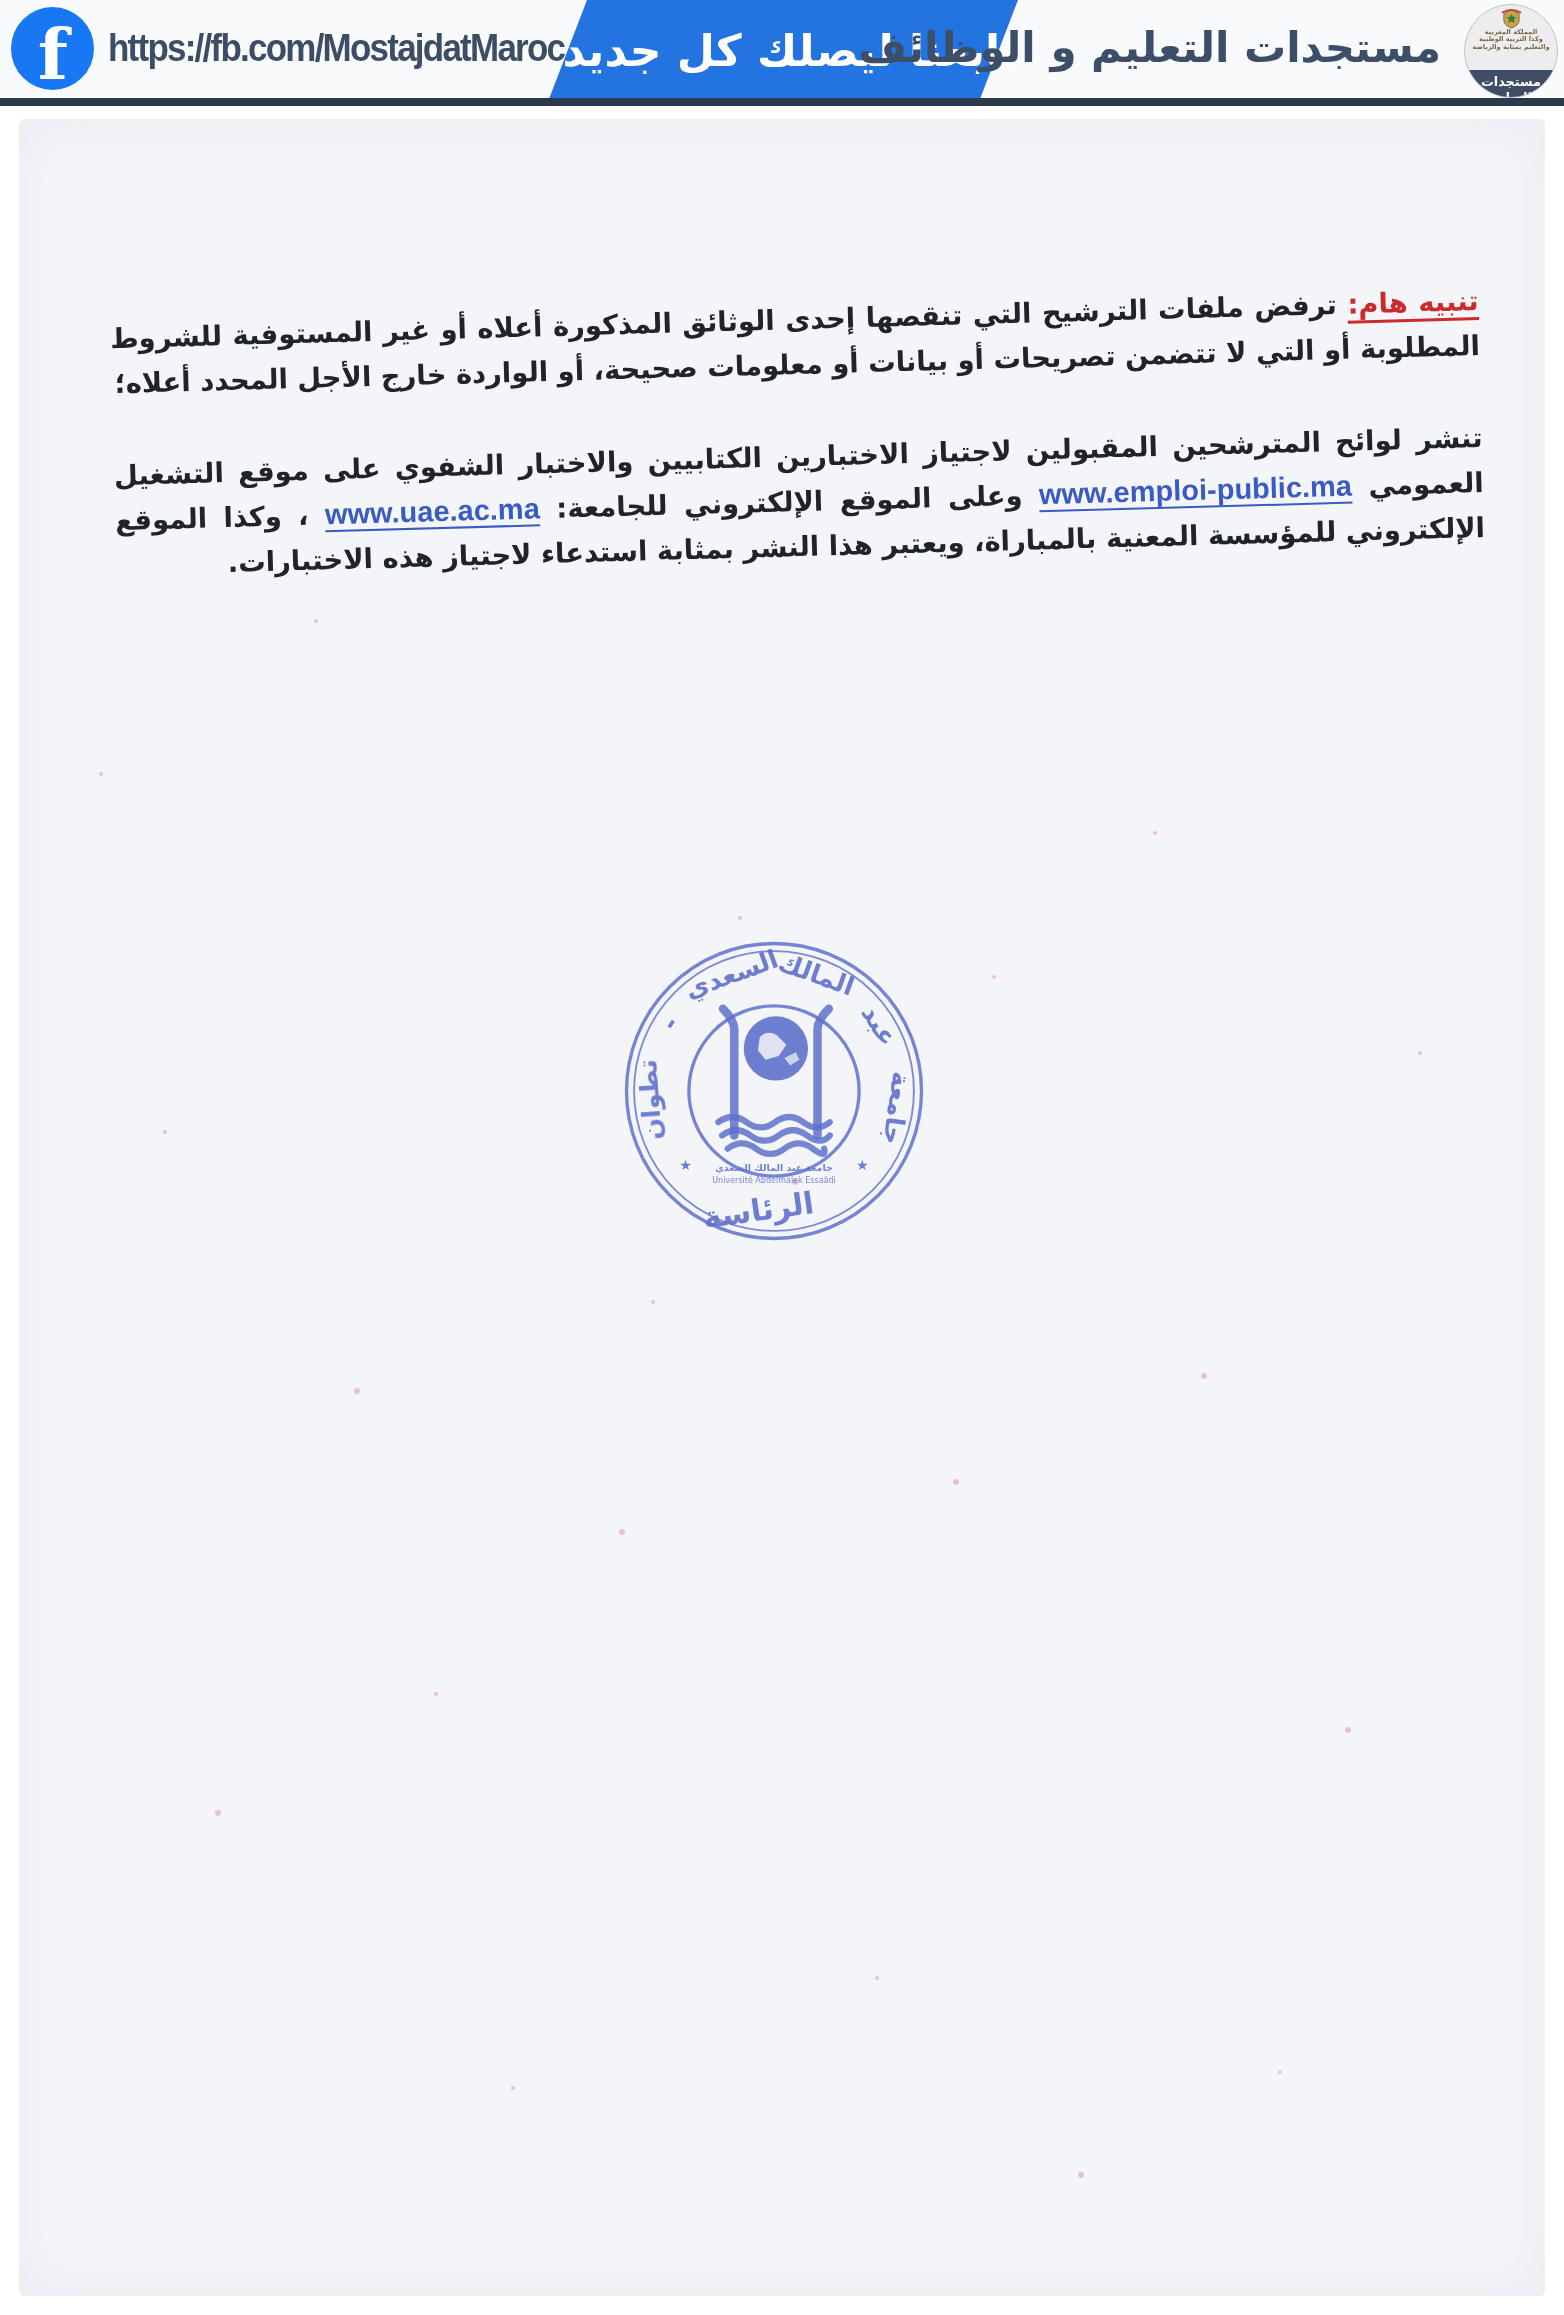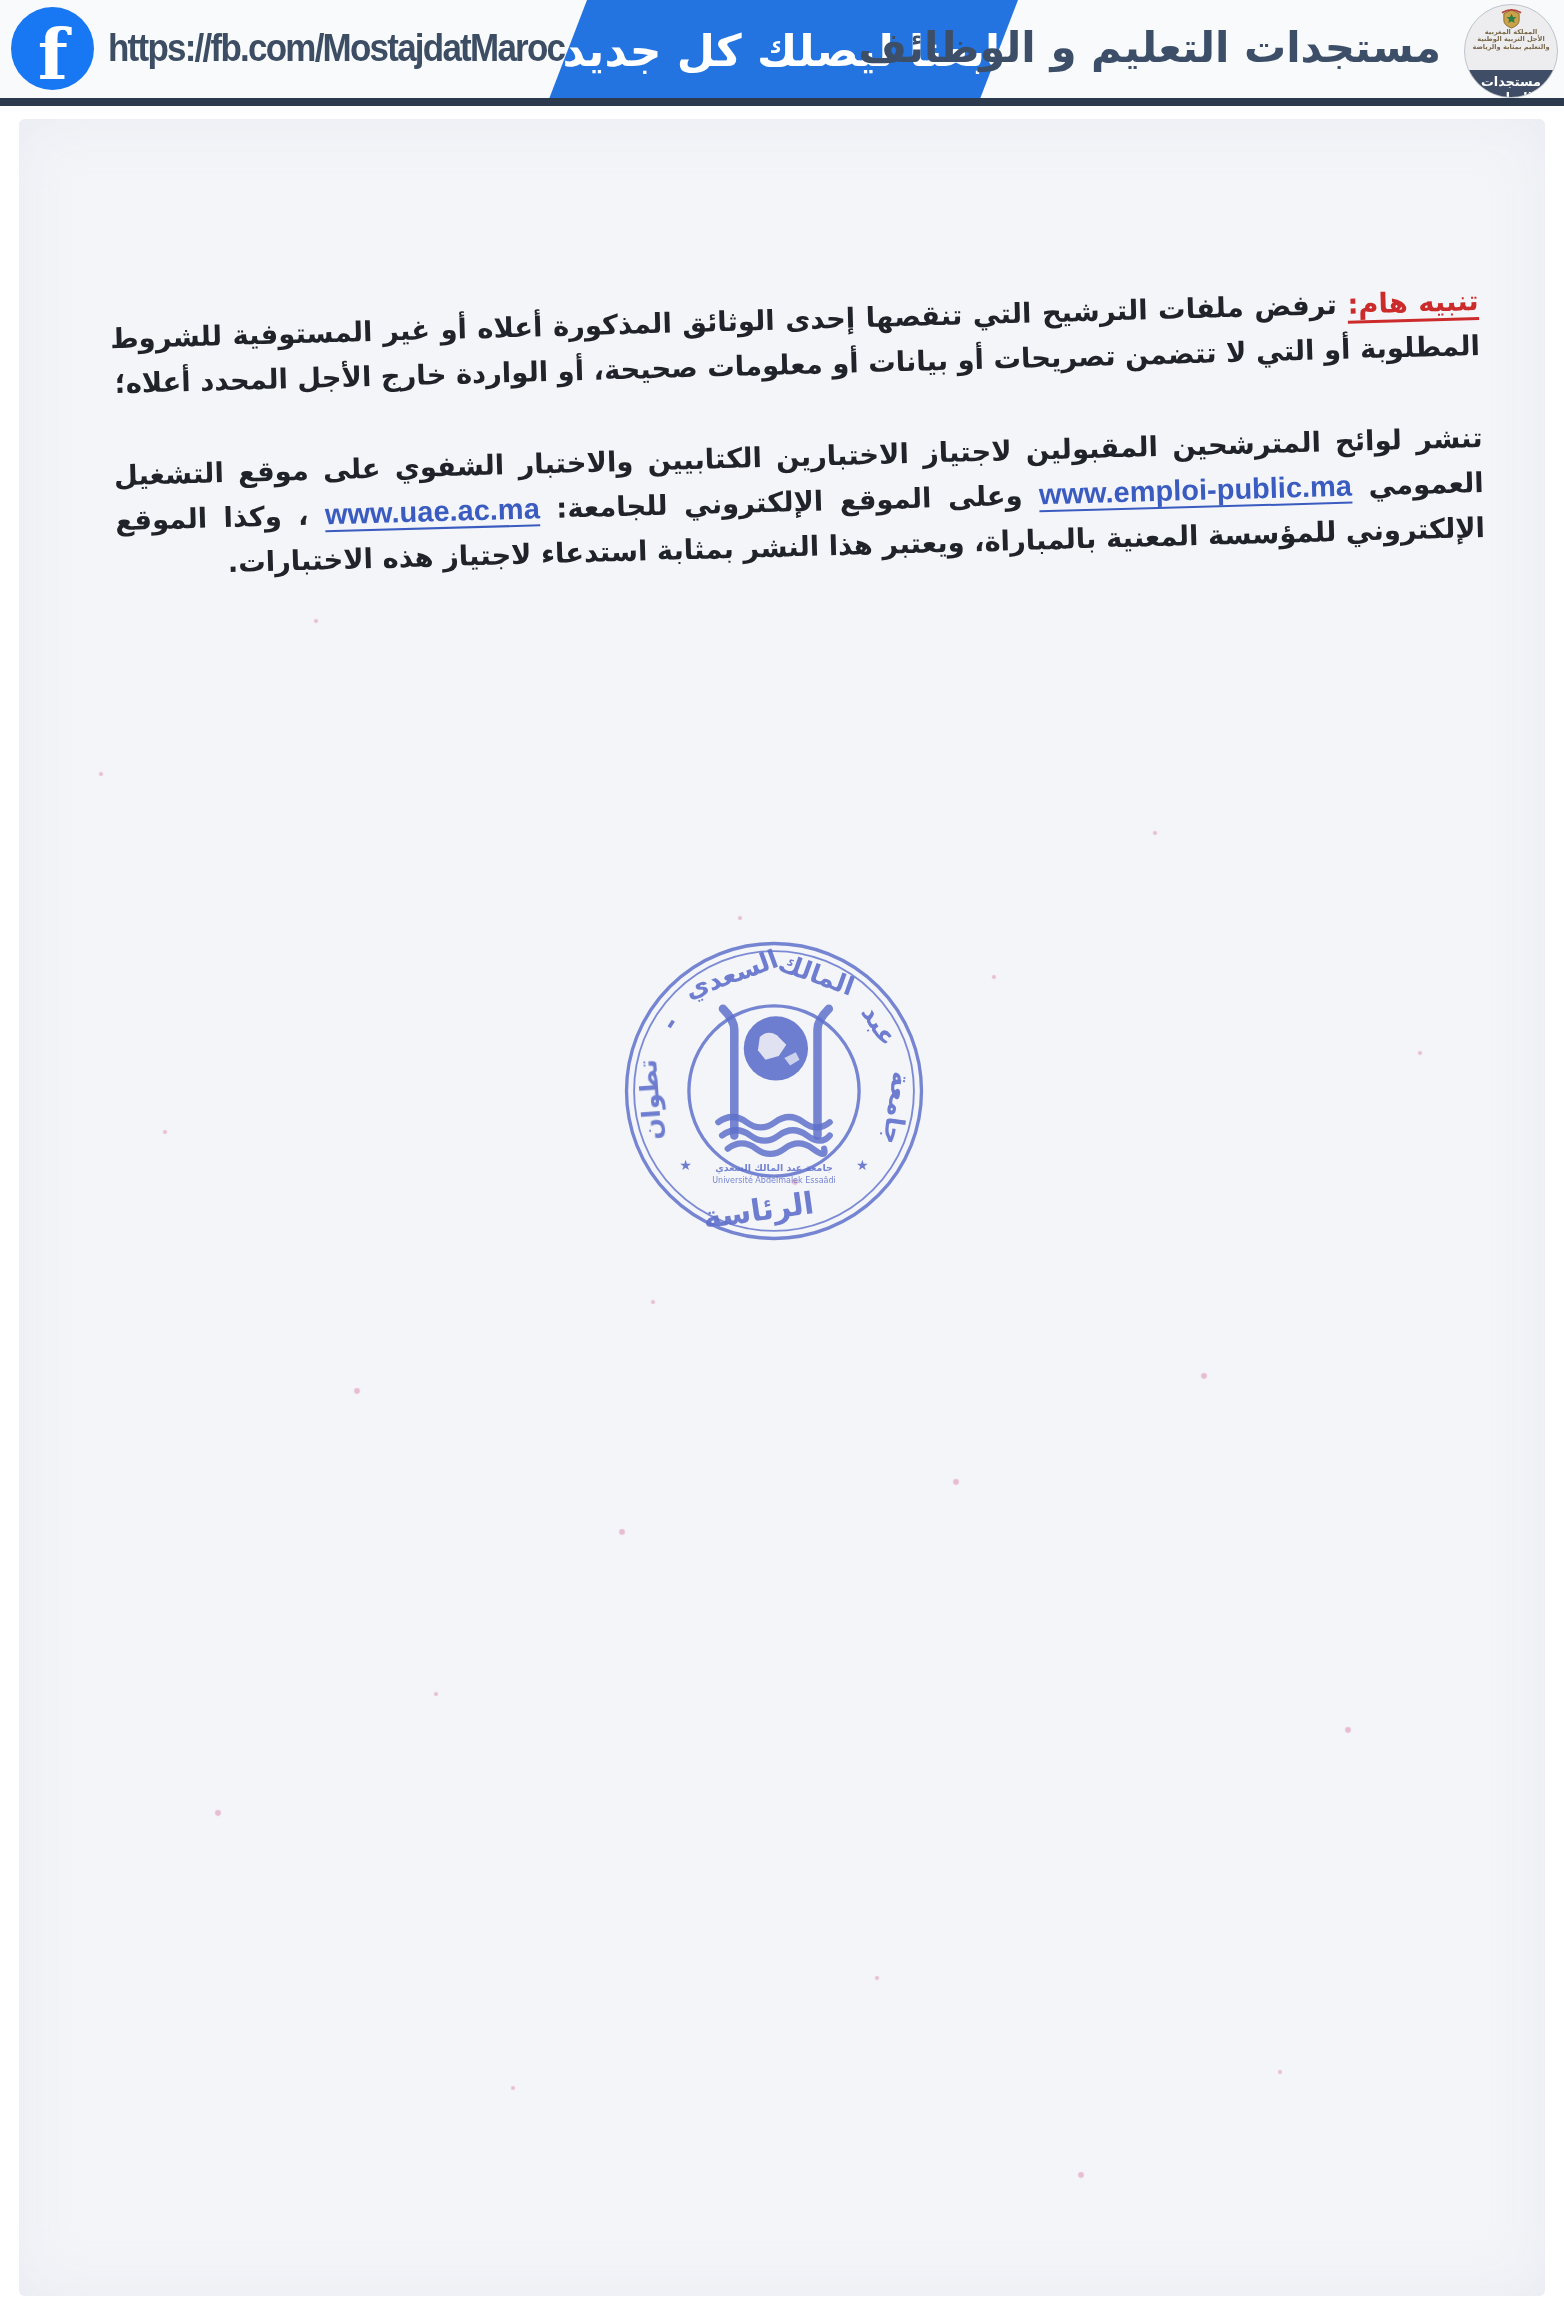--- a/index.html
+++ b/index.html
@@ -107,21 +107,21 @@
 
   <div class="page-title">مستجدات التعليم و الوظائف</div>
 
   <div class="logo">
     <svg class="crest" width="23" height="21" viewBox="0 0 24 22">
       <path d="M4 6 L12 2 L20 6 L20 13 Q20 18 12 21 Q4 18 4 13 Z" fill="#c9a24a" stroke="#8a6a2a" stroke-width="1"></path>
       <path d="M12 6 l1.6 3.4 3.6.3 -2.7 2.4.8 3.6L12 13.8 8.7 15.7l.8-3.6L6.8 9.7l3.6-.3Z" fill="#2e7d46"></path>
       <path d="M2 5 q10 -6 20 0" fill="none" stroke="#b5453a" stroke-width="2"></path>
     </svg>
     <div class="logo-small">المملكة المغربية</div>
-    <div class="logo-small">الأجل التربية الوطنية</div>
+    <div class="logo-small">وكذا التربية الوطنية</div>
     <div class="logo-small">والتعليم بمثابة والرياضة</div>
     <div class="logo-band">
       <div>مستجدات التعليم</div>
       <div>والوظائف</div>
     </div>
   </div>
 </div>
 
 <div class="divider"></div>
 

